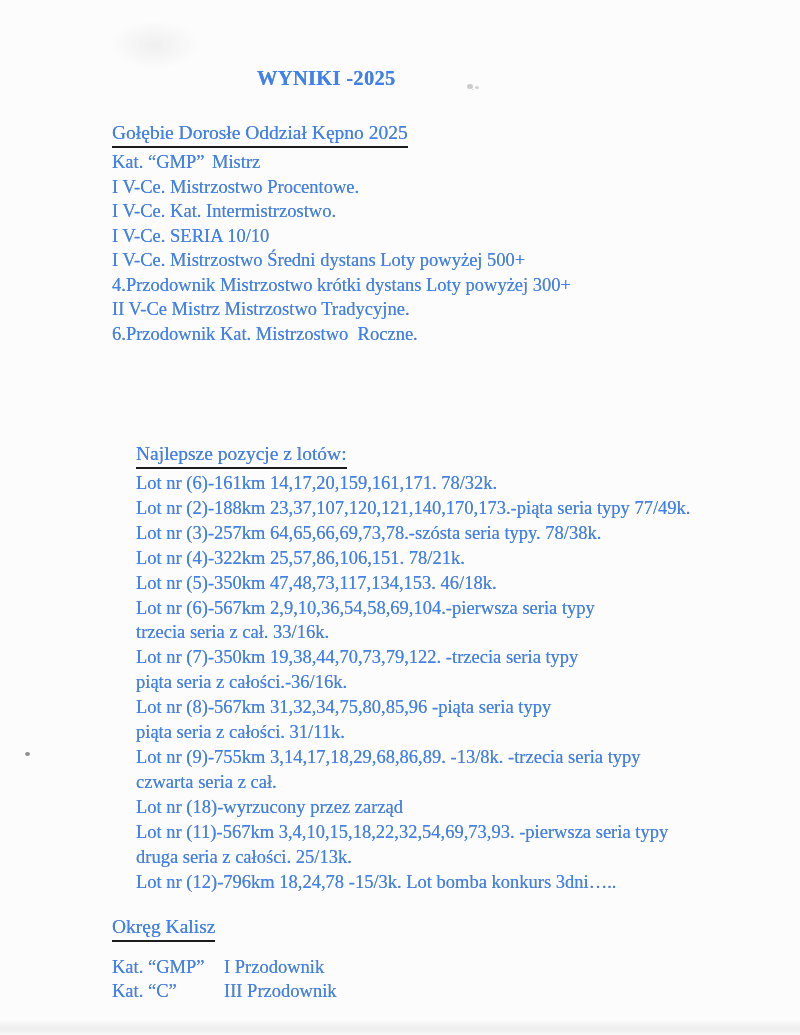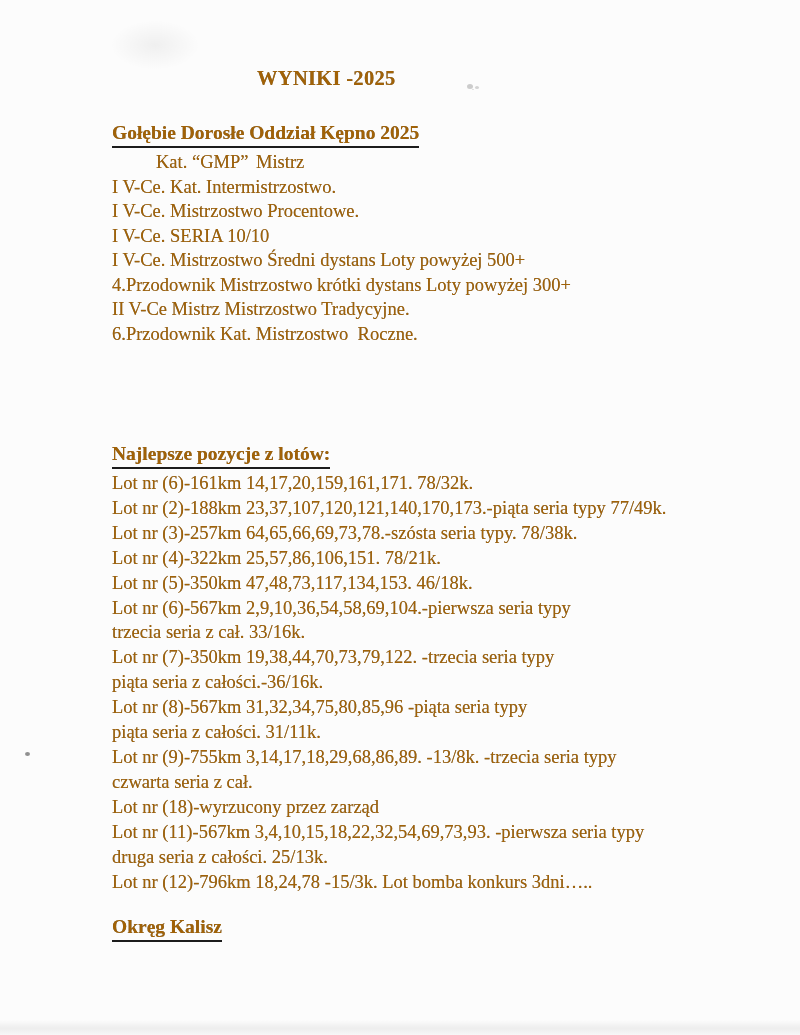--- a/index.html
+++ b/index.html
@@ -2,58 +2,58 @@
 <html><head>
 <meta charset="utf-8">
 <style>
   html, body { margin: 0; padding: 0; background: #ffffff; }
   .page {
     position: relative;
     width: 800px;
     height: 1035px;
     background: #fcfcfc;
     font-family: "Liberation Serif", "DejaVu Serif", serif;
-    color: #a16207;
+    color: #3b82f6;
     overflow: hidden;
   }
   .title {
     position: absolute;
     left: 257px;
     top: 67px;
     font-size: 20.5px;
     font-weight: 700;
     letter-spacing: 0.3px;
     white-space: pre;
     text-shadow: 0 0 0.5px rgba(0,0,0,0.5);
   }
   section { position: absolute; left: 112px; }
   .s1 { top: 121px; }
-  .s2 { top: 442px; }
+  .s2 { top: 442px; margin-left: 24px; }
   .s3 { top: 915px; }
   .heading {
     display: inline-block;
     font-size: 19.5px;
-    font-weight: 700;
+    font-weight: 400;
     line-height: 24px;
     border-bottom: 2.2px solid #1c1c1c;
     padding-bottom: 1px;
     margin: 0 0 2px 0;
     white-space: pre;
     text-shadow: 0 0 0.5px rgba(0,0,0,0.5);
   }
   .s3 .heading { margin-bottom: 13px; }
   .line {
     font-size: 18.5px;
     line-height: 24.5px;
     white-space: pre;
     text-shadow: 0 0 0.4px rgba(0,0,0,0.45);
   }
   .s2 .line { line-height: 24.9px; }
   .s3 .line { line-height: 24px; }
-  .row-label { display: inline-block; width: 100px; margin-left: 44px; }
+  .row-label { display: inline-block; width: 100px; }
   .row-wide .row-label { width: 112px; }
   
   .ink-smudge {
     position: absolute;
     left: 467px;
     top: 84px;
     width: 6px;
     height: 5px;
     border-radius: 50%;
     background: #cccccc;
@@ -94,22 +94,22 @@
 
   <div class="title">WYNIKI -2025</div>
   <div class="ink-smudge"></div>
 
   <section class="s1">
     <h2 class="heading">Gołębie Dorosłe Oddział Kępno 2025</h2>
     <div>
         <div class="line row"><span class="row-label">Kat. “GMP”</span><span class="row-value">Mistrz</span></div>
       </div>
     <div>
+        <div class="line">I V-Ce. Mistrzostwo Procentowe.</div>
         <div class="line">I V-Ce. Kat. Intermistrzostwo.</div>
-        <div class="line">I V-Ce. Mistrzostwo Procentowe.</div>
         <div class="line">I V-Ce. SERIA 10/10</div>
         <div class="line">I V-Ce. Mistrzostwo Średni dystans Loty powyżej 500+</div>
         <div class="line">4.Przodownik Mistrzostwo krótki dystans Loty powyżej 300+</div>
         <div class="line">II V-Ce Mistrz Mistrzostwo Tradycyjne.</div>
         <div class="line">6.Przodownik Kat. Mistrzostwo  Roczne.</div>
       </div>
   </section>
 
   <section class="s2">
     <h2 class="heading">Najlepsze pozycje z lotów:</h2>
@@ -129,18 +129,22 @@
         <div class="line">czwarta seria z cał.</div>
         <div class="line">Lot nr (18)-wyrzucony przez zarząd</div>
         <div class="line">Lot nr (11)-567km 3,4,10,15,18,22,32,54,69,73,93. -pierwsza seria typy</div>
         <div class="line">druga seria z całości. 25/13k.</div>
         <div class="line">Lot nr (12)-796km 18,24,78 -15/3k. Lot bomba konkurs 3dni…..</div>
       </div>
   </section>
 
   <section class="s3">
     <h2 class="heading">Okręg Kalisz</h2>
+    <div>
+        <div class="line row row-wide"><span class="row-label">Kat. “GMP”</span><span class="row-value">I Przodownik</span></div>
+        <div class="line row row-wide"><span class="row-label">Kat. “C”</span><span class="row-value">III Przodownik</span></div>
+      </div>
   </section>
 
   <div class="ink-dot"></div>
   <div class="scan-edge-bottom"></div>
 
 </div>
 
 </body></html>

